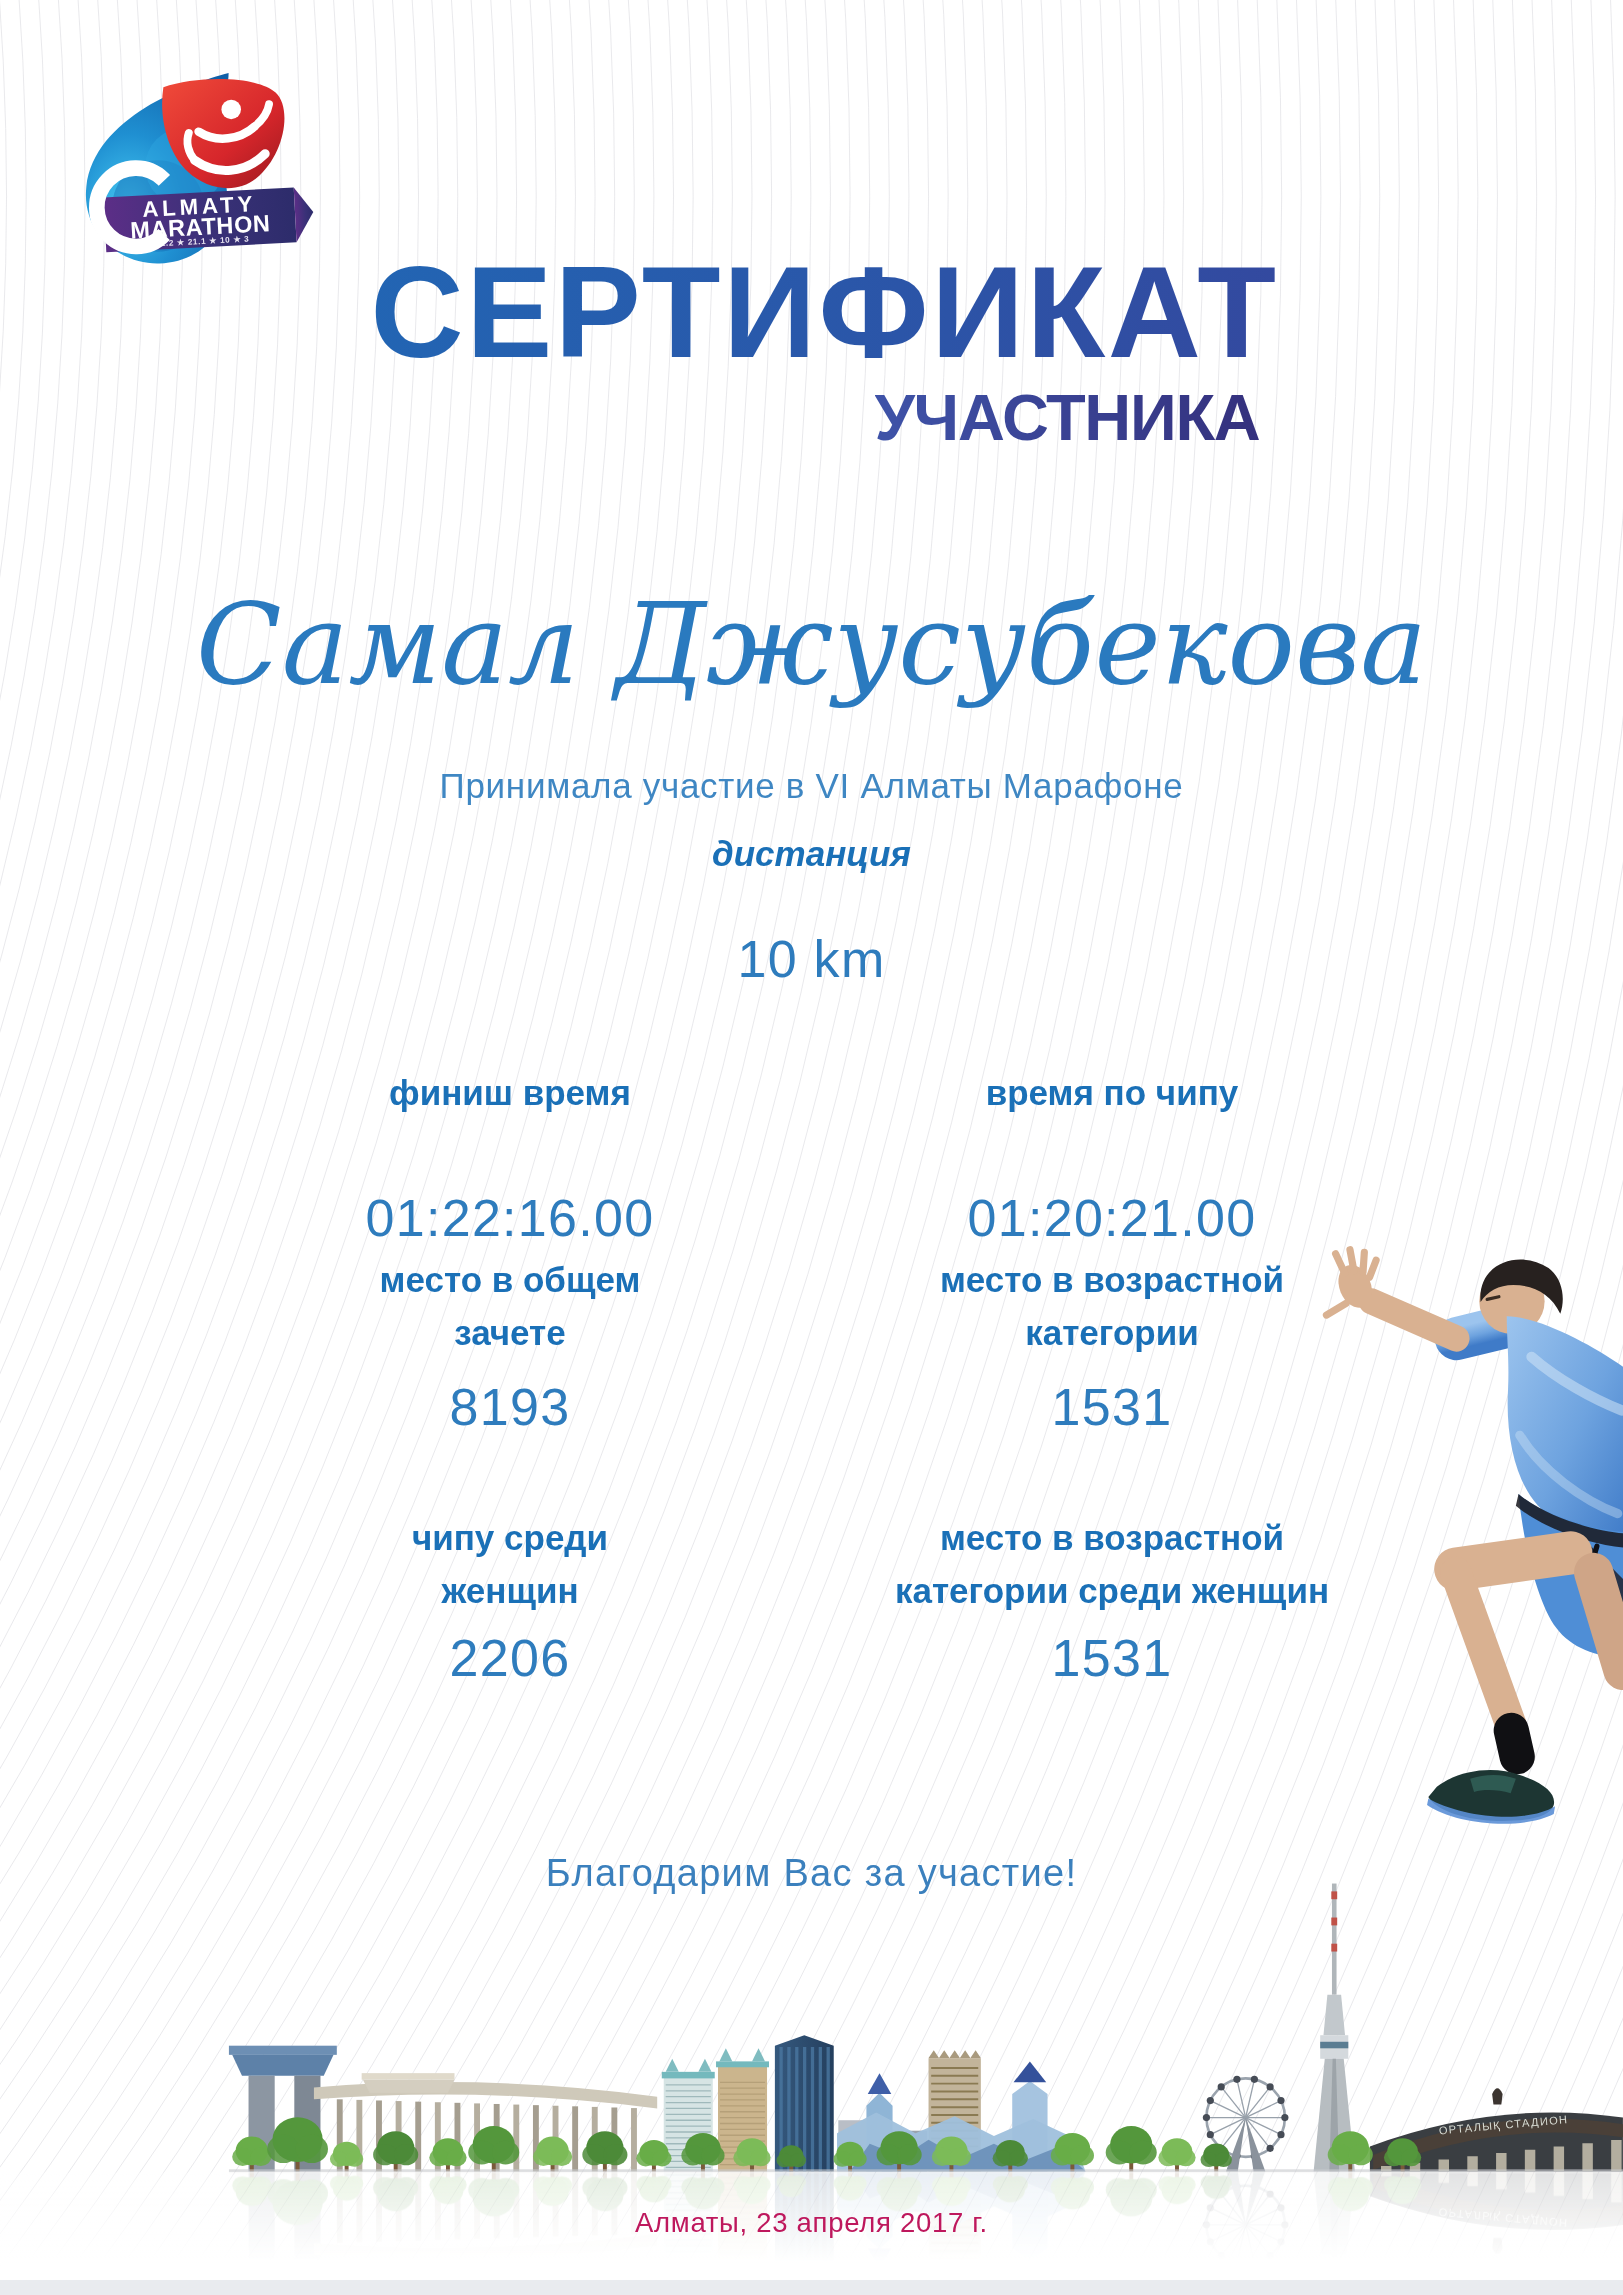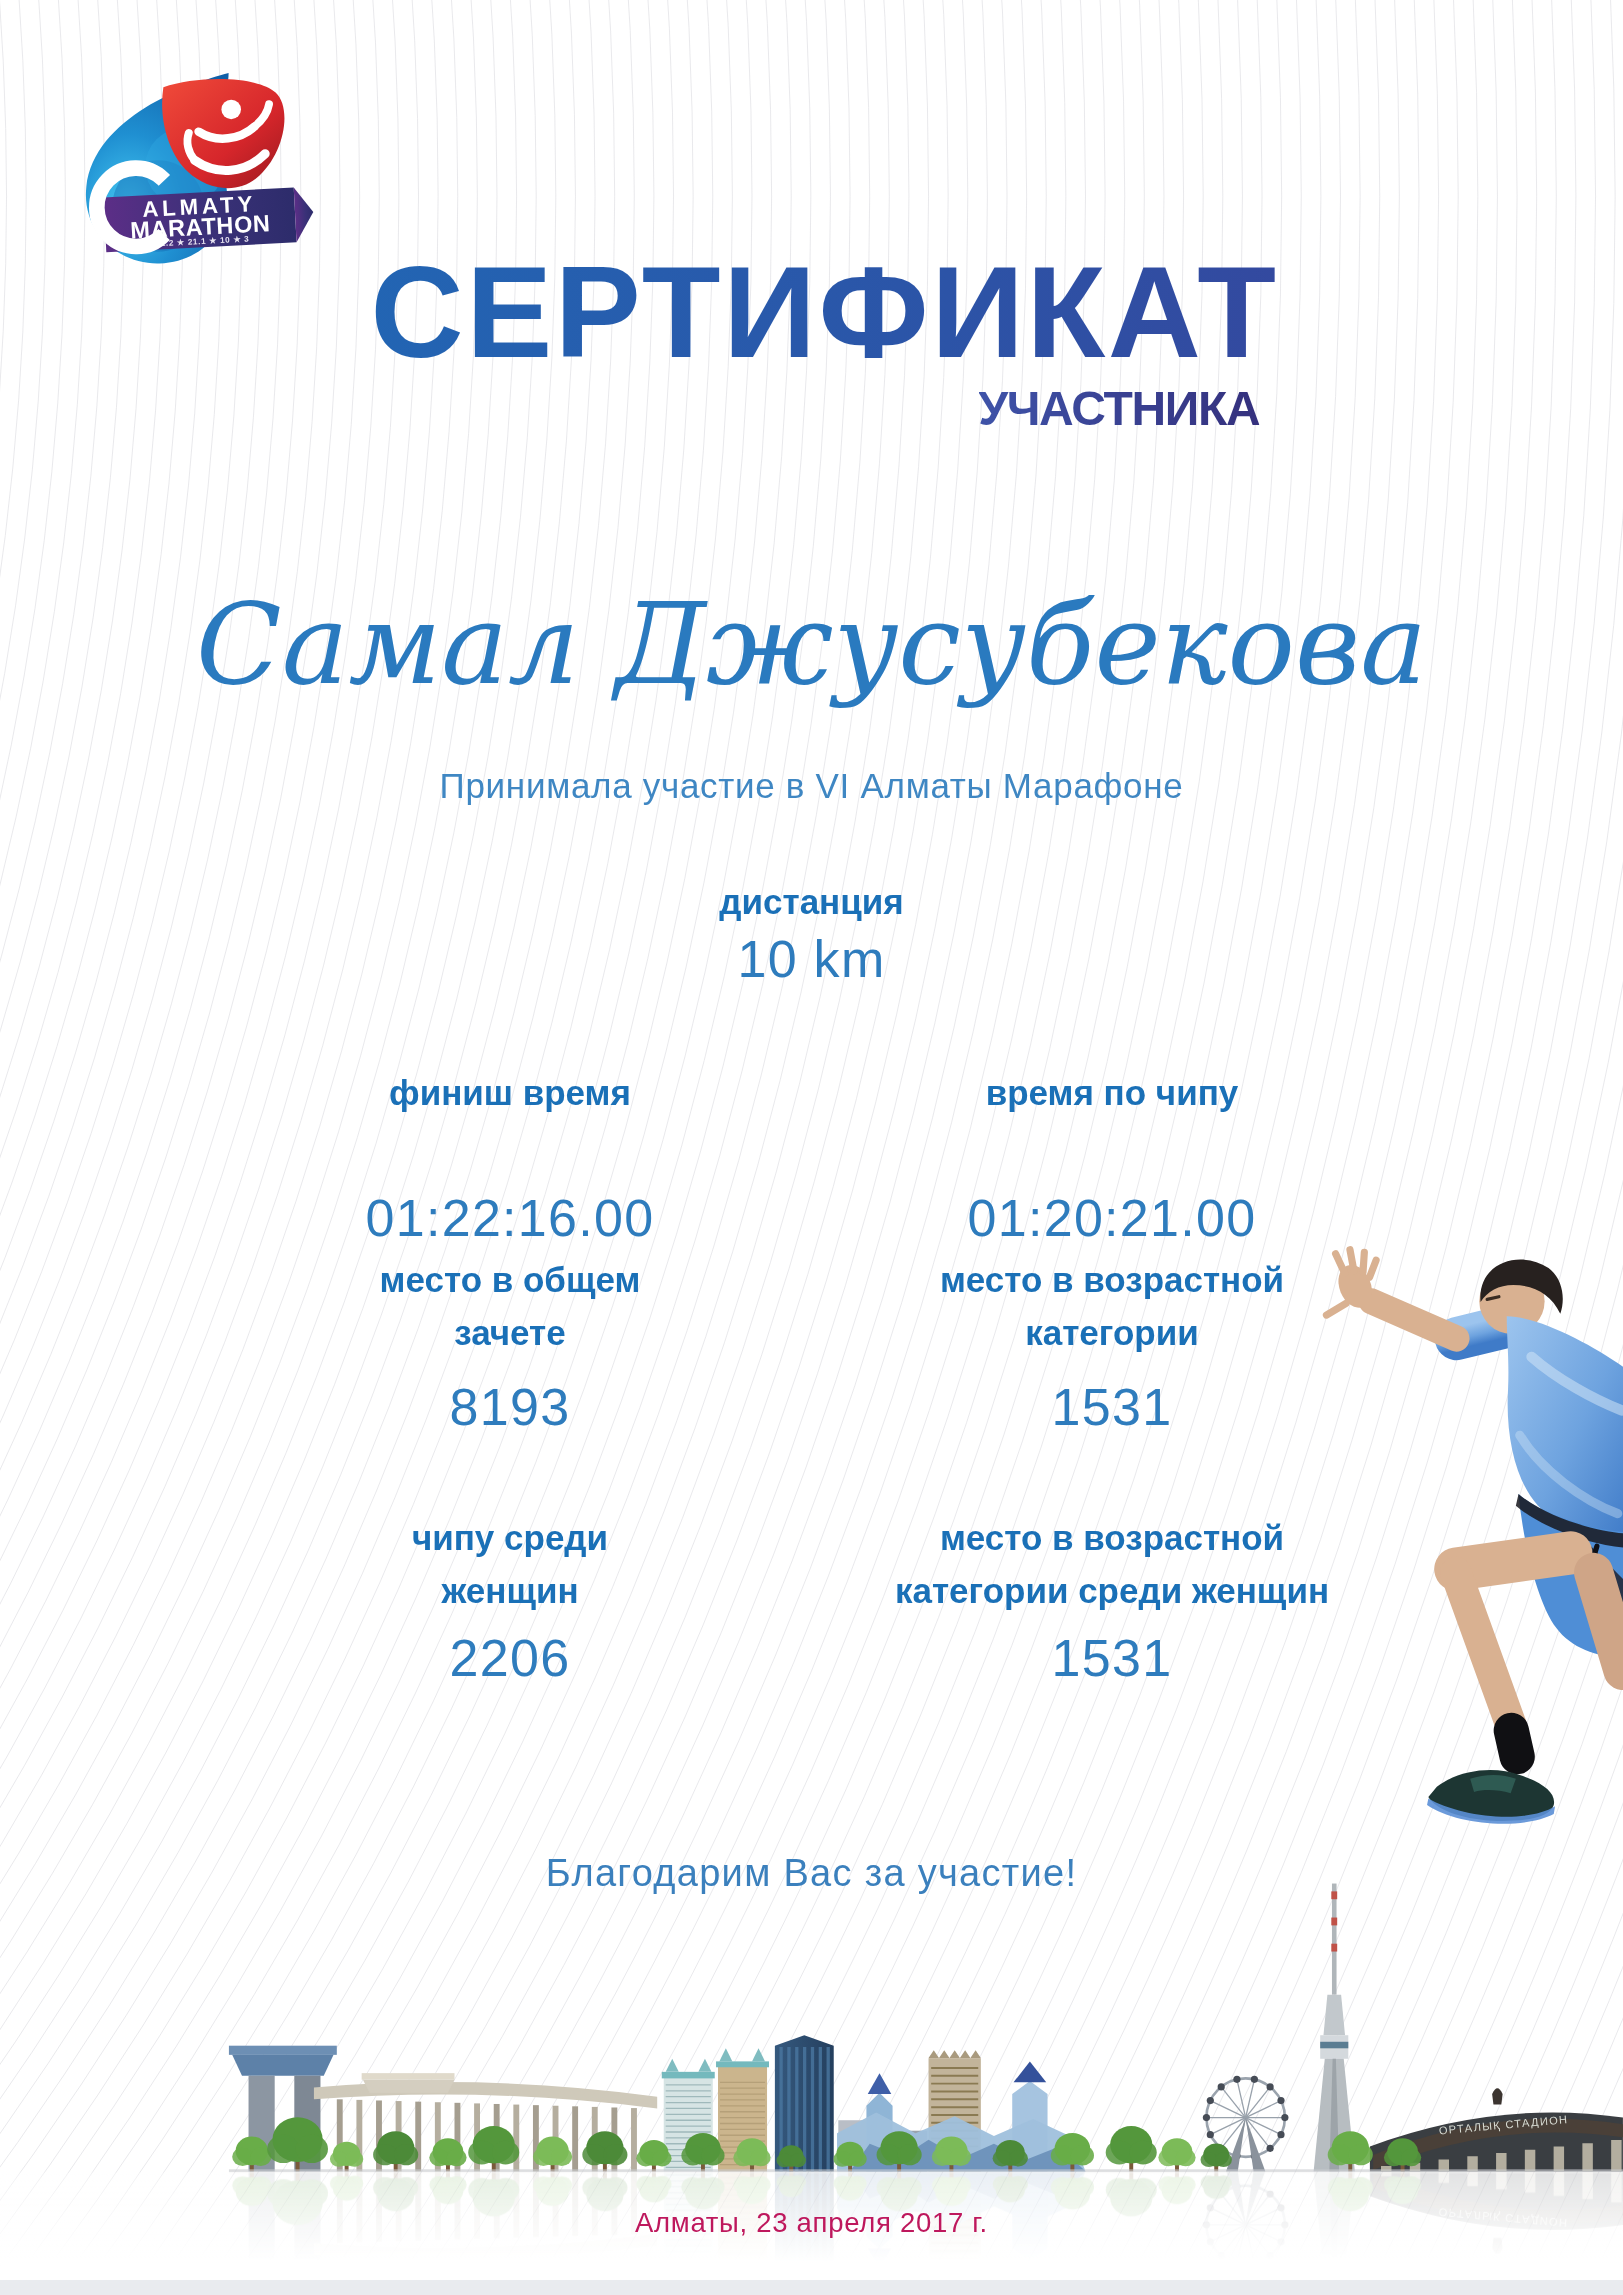--- a/index.html
+++ b/index.html
@@ -13,31 +13,31 @@
   .center{left:0;width:1623px;text-align:center;}
   .grad-main,.grad-sub{color:#2b55a8;font-weight:bold;}
   @supports (-webkit-background-clip:text){
     .grad-main,.grad-sub{-webkit-background-clip:text;background-clip:text;
       -webkit-text-fill-color:transparent;color:transparent;}
   }
   .grad-main{background-image:linear-gradient(90deg,#1c70bb 0%,#2b55a8 55%,#3b3e97 100%);}
   .grad-sub{background-image:linear-gradient(90deg,#3e53a8 0%,#34307d 100%);}
   #title-main{top:245px;font-size:129px;line-height:1.05;letter-spacing:2.6px;padding-left:13px;}
   #title-sub-wrap{top:385px;left:50%;transform:translateX(-50%);width:935px;text-align:right;padding-right:19.6px;box-sizing:border-box;}
-  #title-sub{font-size:48px;line-height:1;letter-spacing:-1.3px;}
+  #title-sub{font-size:65px;line-height:1;letter-spacing:-1.3px;}
   #runner-name{top:574px;font-family:"DejaVu Serif","Liberation Serif",serif;font-style:italic;
                font-size:112px;line-height:1.25;color:#2a7abf;}
   #participation{top:766px;font-size:35px;color:#3f87c3;letter-spacing:0.7px;}
   .stat-label{font-weight:bold;font-size:35px;color:#1a70b7;line-height:1.5;}
   .stat-value{font-size:52px;color:#2e7cbd;letter-spacing:1.3px;line-height:1.1;}
   .col-l{left:281px;width:458px;text-align:center;}
   .col-r{left:857px;width:510px;text-align:center;}
   .narrow480{max-width:314px;margin:0 auto;}
   .narrow420{max-width:275px;margin:0 auto;}
-  #distance-label{top:876px;}
+  #distance-label{top:828px;font-style:italic;}
   #distance-value{top:931px;}
   #finish-label,#chip-label{top:1067px;}
   #finish-value,#chip-value{top:1190px;}
   #overall-label,#age-label{top:1254px;}
   #overall-value,#age-value{top:1379px;}
   #women-label,#agewomen-label{top:1512px;}
   #women-value,#agewomen-value{top:1630px;}
   #thanks{top:1852px;font-size:38px;color:#3b80bd;letter-spacing:1.3px;}
   #skyline{position:absolute;left:0;top:1877px;width:1623px;height:425px;}
   #runner{position:absolute;right:0;top:1239px;width:307px;height:595px;}

